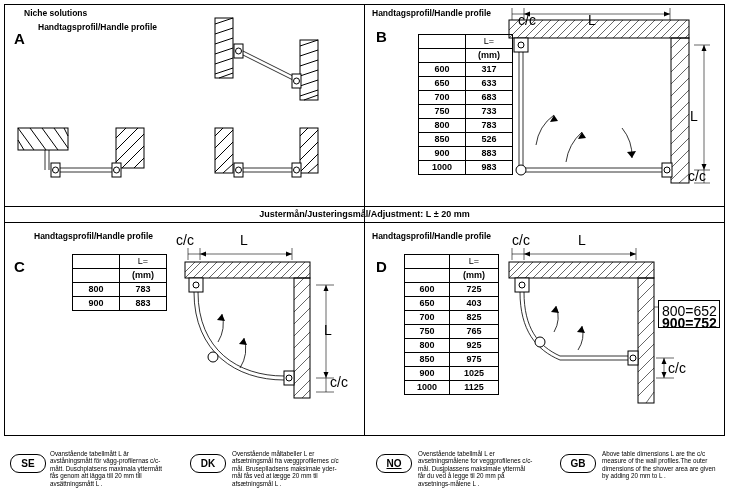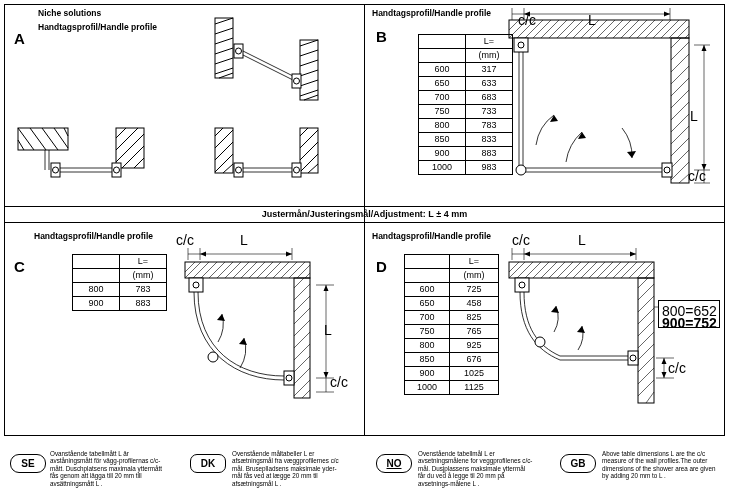--- a/index.html
+++ b/index.html
@@ -5,44 +5,44 @@
   html,body{margin:0;padding:0;background:#fff;}
   body{width:729px;height:500px;font-family:"Liberation Sans",sans-serif;color:#000;overflow:hidden;}
   .page{position:relative;width:729px;height:500px;}
   .border-box{position:absolute;border:1px solid #000;box-sizing:border-box;}
   .vline{position:absolute;background:#000;width:1px;}
   .hline{position:absolute;background:#000;height:1px;}
   .panel-letter{position:absolute;font-size:15px;font-weight:bold;}
   .capb{position:absolute;font-size:8.5px;font-weight:bold;line-height:11px;white-space:nowrap;}
   .mid-label{position:absolute;font-size:9px;font-weight:bold;text-align:center;width:100%;}
   table.lt{position:absolute;border-collapse:collapse;font-size:9px;background:#fff;}
-  table.lt td,table.lt th{border:1px solid #000;padding:0px 4px;text-align:center;height:13px;line-height:13px;font-weight:normal;}
+  table.lt td,table.lt th{border:1px solid #000;padding:0px 4px;text-align:center;height:13px;line-height:13px;font-weight:bold;}
   table.lt th{font-weight:normal;}
   .dim{position:absolute;font-size:14px;}
   svg{position:absolute;top:0;left:0;overflow:visible;}
   .lang-row{position:absolute;left:0;top:440px;width:729px;height:60px;}
   .lang-badge{position:absolute;width:34px;height:17px;border:1px solid #000;border-radius:9px;text-align:center;font-size:10px;font-weight:bold;line-height:17px;}
   .lang-text{position:absolute;width:110px;font-size:6.3px;line-height:7.4px;}
 </style>
 </head>
 <body>
 
 <div class="page">
 
   <div class="border-box" style="left:4px;top:4px;width:721px;height:432px;"></div>
 
   <div class="vline" style="left:364px;top:4px;height:432px;"></div>
 
   <div class="hline" style="left:4px;top:206px;width:721px;"></div>
   <div class="hline" style="left:4px;top:222px;width:721px;"></div>
 
-  <div class="mid-label" style="left:0;top:209px;">Justermån/Justeringsmål/Adjustment: L ± 4 mm</div>
+  <div class="mid-label" style="left:0;top:209px;">Justermån/Justeringsmål/Adjustment: L ± 20 mm</div>
 
   <div class="panel-letter" style="left:14px;top:30px;">A</div>
-  <div class="capb" style="left:38px;top:8px;">Niche solutions</div>
+  <div class="capb" style="left:24px;top:8px;">Niche solutions</div>
   <div class="capb" style="left:38px;top:22px;">Handtagsprofil/Handle profile</div>
 
   <svg width="364" height="206" style="left:0;top:0;">
 
     <g stroke="#000" stroke-width="1" fill="none">
 
       <rect x="215" y="18" width="18" height="60"></rect>
       <line x1="215" y1="24" x2="233" y2="18"></line>
       <line x1="215" y1="34" x2="233" y2="28"></line>
       <line x1="215" y1="44" x2="233" y2="38"></line>
@@ -148,21 +148,21 @@
     <tr>
           <td>750</td>
           <td>733</td>
         </tr>
     <tr>
           <td>800</td>
           <td>783</td>
         </tr>
     <tr>
           <td>850</td>
-          <td>833</td>
+          <td>526</td>
         </tr>
     <tr>
           <td>900</td>
           <td>883</td>
         </tr>
     <tr>
           <td>1000</td>
           <td>983</td>
         </tr>
   </tbody>
@@ -370,37 +370,37 @@
     <tr>
       <td></td>
       <td>(mm)</td>
     </tr>
     <tr>
           <td>600</td>
           <td>725</td>
         </tr>
     <tr>
           <td>650</td>
-          <td>458</td>
+          <td>403</td>
         </tr>
     <tr>
           <td>700</td>
           <td>825</td>
         </tr>
     <tr>
           <td>750</td>
           <td>765</td>
         </tr>
     <tr>
           <td>800</td>
           <td>925</td>
         </tr>
     <tr>
           <td>850</td>
-          <td>676</td>
+          <td>975</td>
         </tr>
     <tr>
           <td>900</td>
           <td>1025</td>
         </tr>
     <tr>
           <td>1000</td>
           <td>1125</td>
         </tr>
   </tbody>
@@ -487,21 +487,21 @@
       <polygon points="300,156 297.5,150 302.5,150" fill="#000" stroke="none"></polygon>
 
       <line x1="290" y1="85" x2="294" y2="85" stroke-width="0.6"></line>
     </g>
   </svg>
 
   <div class="lang-row">
     <div class="lang-badge" style="left:10px;top:14px;">SE</div>
     <div class="lang-text" style="left:50px;top:10px;width:115px;">Ovanstående tabellmått L är avståningsmått för vägg-profilernas c/c-mått. Duschplatsens maximala yttermått fås genom att lägga till 20 mm till avsättningsmått L .</div>
 
-    <div class="lang-badge" style="left:190px;top:14px;border-radius:7px;">DK</div>
+    <div class="lang-badge" style="left:190px;top:14px;">DK</div>
     <div class="lang-text" style="left:232px;top:10px;width:115px;">Ovenstående måltabeller L er afsætningsmål fra væggprofilernes c/c mål. Bruseplladsens maksimale yder- mål fås ved at lægge 20 mm til afsætningsmål L .</div>
 
     <div class="lang-badge" style="left:376px;top:14px;text-decoration:underline;">NO</div>
     <div class="lang-text" style="left:418px;top:10px;width:115px;">Ovenstående tabellmål L er avsetningsmålene for veggprofilenes c/c- mål. Dusjplassens maksimale yttermål får du ved å legge til 20 mm på avsetnings-målene L .</div>
 
     <div class="lang-badge" style="left:560px;top:14px;">GB</div>
     <div class="lang-text" style="left:602px;top:10px;width:118px;">Above table dimensions L are the c/c measure of the wall profiles.The outer dimensions of the shower area are given by adding 20 mm to L .</div>
   </div>
 
 </div>

